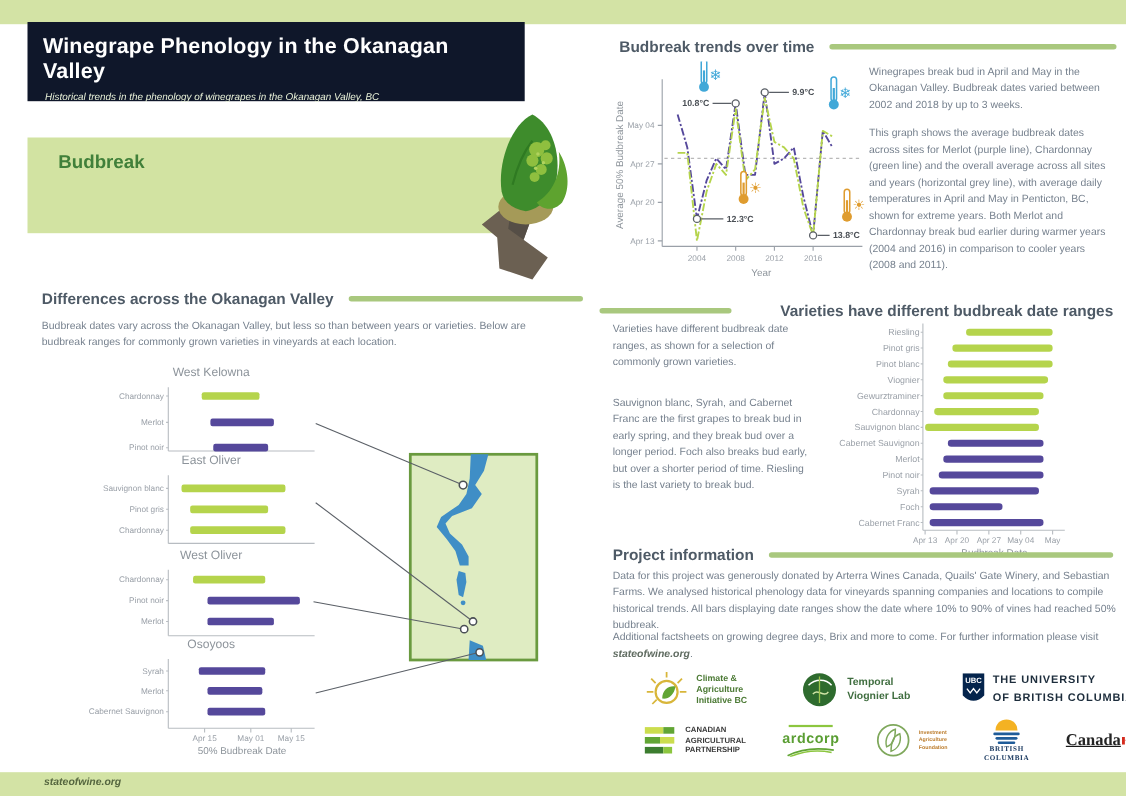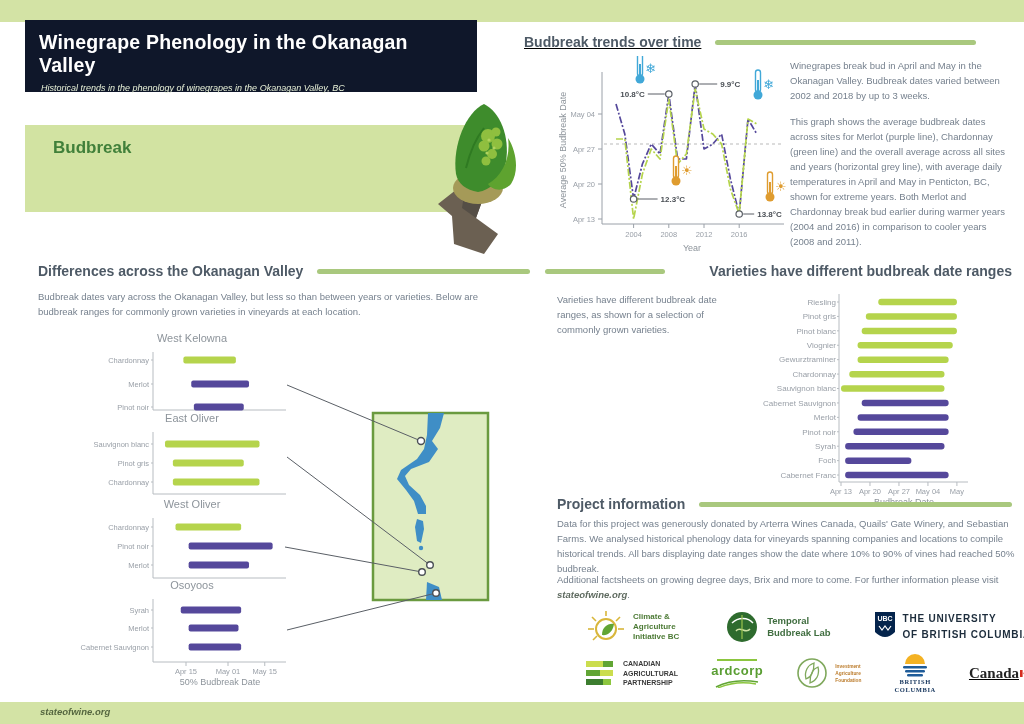--- a/index.html
+++ b/index.html
@@ -76,21 +76,21 @@
       <circle cx="60" cy="65" r="4.5"></circle>
         <circle cx="70" cy="36" r="4.5"></circle>
     </g>
     <g fill="#b1d35e">
       <circle cx="63" cy="44" r="1.6"></circle>
         <circle cx="68" cy="52" r="1.6"></circle>
         <circle cx="61" cy="57" r="1.6"></circle>
     </g>
   </svg>
 
-  <div class="abs hrow" style="left:524px;top:34px;width:452px;text-decoration:underline;">
+  <div class="abs hrow" style="left:563px;top:34px;width:452px;">
     <h3 class="sec-head">Budbreak trends over time</h3>
     <div class="rule"></div>
   </div>
   <svg id="trends-svg" class="abs" style="left:552px;top:56px;" width="240" height="200" viewBox="0 0 240 200">
       <line x1="50" y1="16" x2="50" y2="168" stroke="#9aa0a8"></line>
       <line x1="50" y1="168" x2="232" y2="168" stroke="#9aa0a8"></line>
       <text x="14" y="94" text-anchor="middle" class="ax-label" transform="rotate(-90 14 94)">Average 50% Budbreak Date</text>
       <line x1="46" y1="163" x2="50" y2="163" stroke="#9aa0a8"></line>
       <text x="43" y="165.5" text-anchor="end" class="tick">Apr 13</text>
       <line x1="46" y1="128" x2="50" y2="128" stroke="#9aa0a8"></line>
@@ -222,26 +222,27 @@
       <line x1="7" y1="257" x2="156" y2="220"></line>
     </g>
     <g fill="#fff" stroke="#4a4f55" stroke-width="1.4">
       <circle cx="141" cy="68" r="3.5"></circle>
       <circle cx="150" cy="192" r="3.3"></circle>
       <circle cx="142" cy="199" r="3.3"></circle>
       <circle cx="156" cy="220" r="3.3"></circle>
     </g>
   </svg>
 
-  <div class="abs hrow" style="left:545px;top:263px;width:467px;gap:44px;">
+  <div class="abs hrow" style="left:545px;top:274px;width:467px;gap:44px;">
     <div class="rule"></div>
     <h3 class="sec-head">Varieties have different budbreak date ranges</h3>
   </div>
   <div class="abs" style="left:557px;top:292px;width:182px;">
     <p class="body-text">Varieties have different budbreak date ranges, as shown for a selection of commonly grown varieties.</p>
+    <p class="body-text" style="margin-top:22px;">Sauvignon blanc, Syrah, and Cabernet Franc are the first grapes to break bud in early spring, and they break bud over a longer period. Foch also breaks bud early, but over a shorter period of time. Riesling is the last variety to break bud.</p>
   </div>
   <svg id="varieties-svg" class="abs" style="left:756px;top:286px;" width="266" height="222" viewBox="0 0 266 222">
       <line x1="83" y1="8" x2="83" y2="196" stroke="#b7bcc1"></line>
       <line x1="83" y1="196" x2="212" y2="196" stroke="#b7bcc1"></line>
       <text x="80" y="18.8" text-anchor="end" class="vtick">Riesling</text>
       <line x1="81" y1="16" x2="83" y2="16" stroke="#b7bcc1"></line>
       <rect x="122.25999999999999" y="12.8" width="78.66" height="6.5" rx="3" fill="#b5d44c"></rect>
       <text x="80" y="33.22" text-anchor="end" class="vtick">Pinot gris</text>
       <line x1="81" y1="30.42" x2="83" y2="30.42" stroke="#b7bcc1"></line>
       <rect x="109.84" y="27.220000000000002" width="91.07999999999998" height="6.5" rx="3" fill="#b5d44c"></rect>
@@ -324,21 +325,21 @@
       </div>
       <div class="logo-item">
         <svg width="36" height="36" viewBox="0 0 36 36">
           <circle cx="18" cy="18" r="15" fill="#2e6b2e"></circle>
           <path d="M8,14 C14,8 24,8 29,14" stroke="#fff" stroke-width="1.4" fill="none"></path>
           <path d="M12,22 C16,16 22,26 26,20" stroke="#cfe3a5" stroke-width="1.4" fill="none"></path>
           <path d="M18,6 L18,30" stroke="#9cc34d" stroke-width="1.2"></path>
         </svg>
         <div class="logo-lines tel-text">
           <span>Temporal</span>
-          <span>Budbreak Lab</span>
+          <span>Viognier Lab</span>
         </div>
       </div>
       <div class="logo-item">
         <svg width="20" height="30" viewBox="0 0 20 30">
           <path d="M0,0 H20 V20 Q10,30 0,20 Z" fill="#04244c"></path>
           <text x="10" y="9" text-anchor="middle" fill="#fff" style="font-size:7px;font-weight:bold;">UBC</text>
           <path d="M4,14 L7,18 L10,14 L13,18 L16,14" stroke="#fff" stroke-width="1.2" fill="none"></path>
         </svg>
         <div class="logo-lines ubc-text">
           <span>THE UNIVERSITY</span>

